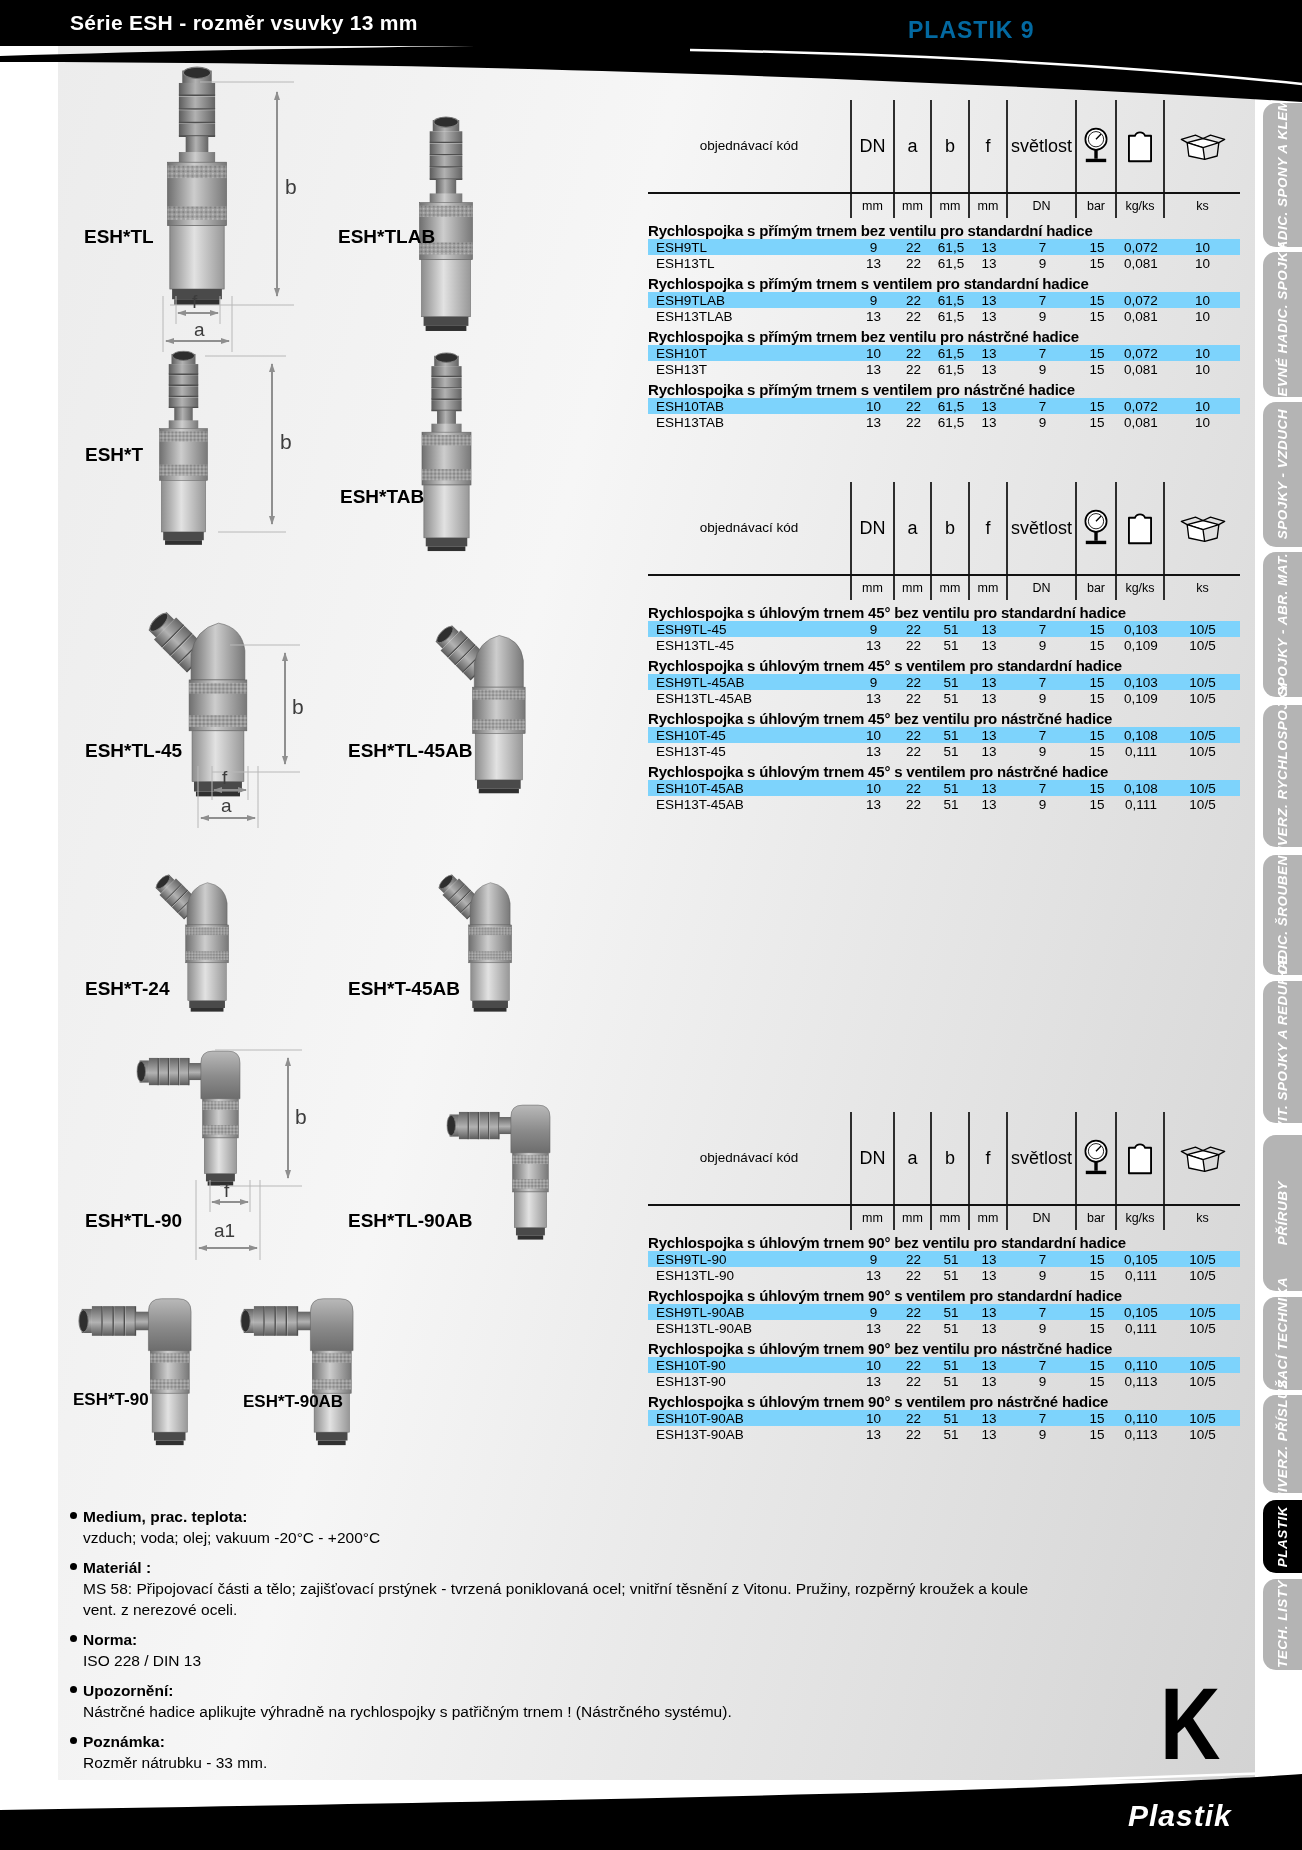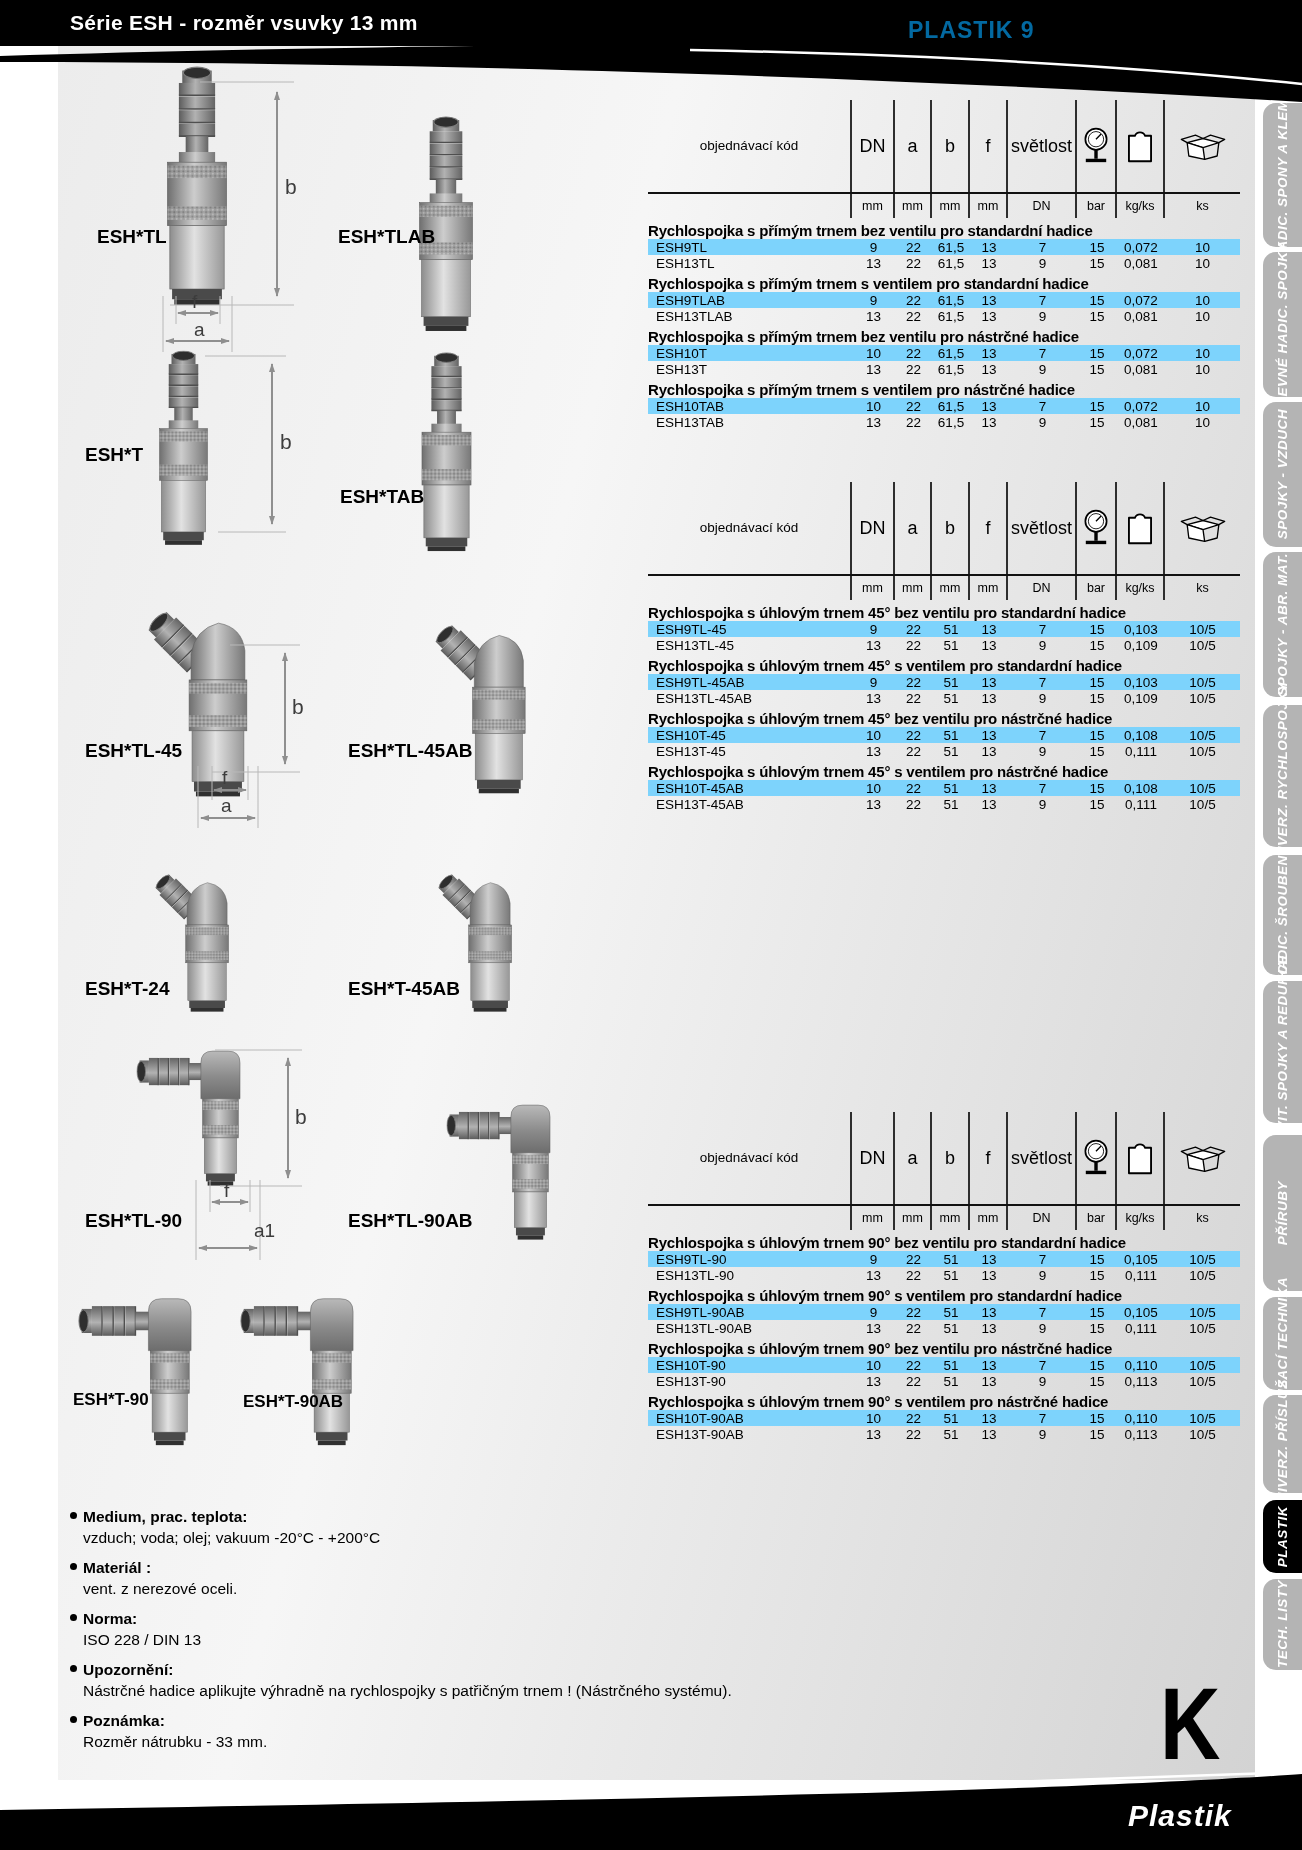--- a/index.html
+++ b/index.html
@@ -66,39 +66,39 @@
   .p3{left:404px;top:352px;width:85px;height:200px;}
   .p4{left:148px;top:582px;width:137px;height:235px;}
   .p5{left:435px;top:598px;width:125px;height:214px;}
   .p6{left:155px;top:852px;width:102px;height:175px;}
   .p7{left:438px;top:852px;width:102px;height:175px;}
   .p8{left:136px;top:1046px;width:128px;height:143px;}
   .p9{left:446px;top:1100px;width:128px;height:143px;}
   .p10{left:78px;top:1293px;width:139px;height:156px;}
   .p11{left:240px;top:1293px;width:139px;height:156px;}
   .plabel{position:absolute;z-index:2;font-weight:bold;font-size:19px;}
-  .l0{left:97px;top:226px;}  .l1{left:338px;top:226px;}
+  .l0{left:84px;top:226px;}  .l1{left:338px;top:226px;}
   .l2{left:85px;top:444px;}  .l3{left:340px;top:444px;margin-top:42px;}
   .l4{left:85px;top:740px;}  .l5{left:348px;top:740px;}
   .l6{left:85px;top:978px;}  .l7{left:348px;top:978px;}
   .l8{left:85px;top:1210px;} .l9{left:348px;top:1210px;}
   .l10{left:73px;top:1390px;font-size:17px;}
   .l11{left:243px;top:1392px;font-size:17px;}
   .dims-overlay{position:absolute;left:0;top:0;width:640px;height:1460px;z-index:2;pointer-events:none;}
   .dim-letter{position:absolute;z-index:2;font-size:19px;color:#3c3c3c;}
   .dl-b0{left:285px;top:175px;font-size:21px;}
   .dl-f0{left:192px;top:291px;}
   .dl-a0{left:194px;top:319px;}
   .dl-b2{left:280px;top:430px;font-size:21px;}
   .dl-b4{left:292px;top:695px;font-size:21px;}
   .dl-f4{left:222px;top:767px;}
   .dl-a4{left:221px;top:795px;}
   .dl-b8{left:295px;top:1105px;font-size:21px;}
   .dl-f8{left:224px;top:1180px;}
-  .dl-a18{left:214px;top:1220px;margin-left:40px;}
+  .dl-a18{left:214px;top:1220px;}
   
   [data-name="notes"]{position:absolute;left:70px;top:1506px;width:970px;z-index:2;}
   .note{position:relative;margin-bottom:9px;padding-left:13px;}
   .note::before{content:"";position:absolute;left:0;top:6px;width:7px;height:7px;background:#000;border-radius:50%;}
   .note-heading{font-weight:bold;font-size:15.5px;line-height:21px;}
   .note-line{font-size:15.5px;line-height:21px;}
   .defs-host{position:absolute;width:0;height:0;overflow:hidden;}
 </style>
 </head>
 <body>
@@ -702,20 +702,21 @@
     </div>
   </div>
 
 <div data-name="notes">
     <div class="note" data-name="note-item">
       <div class="note-heading" data-name="note-heading">Medium, prac. teplota:</div>
       <div class="note-line" data-name="note-line">vzduch; voda; olej; vakuum -20°C - +200°C</div>
     </div>
     <div class="note" data-name="note-item">
       <div class="note-heading" data-name="note-heading">Materiál :</div>
+      <div class="note-line" data-name="note-line">MS 58:  Připojovací části a tělo; zajišťovací prstýnek - tvrzená poniklovaná ocel; vnitřní těsnění z Vitonu. Pružiny, rozpěrný kroužek a koule</div>
       <div class="note-line" data-name="note-line">vent. z nerezové oceli.</div>
     </div>
     <div class="note" data-name="note-item">
       <div class="note-heading" data-name="note-heading">Norma:</div>
       <div class="note-line" data-name="note-line">ISO 228 / DIN 13</div>
     </div>
     <div class="note" data-name="note-item">
       <div class="note-heading" data-name="note-heading">Upozornění:</div>
       <div class="note-line" data-name="note-line">Nástrčné hadice aplikujte výhradně na rychlospojky s patřičným trnem ! (Nástrčného systému).</div>
     </div>

